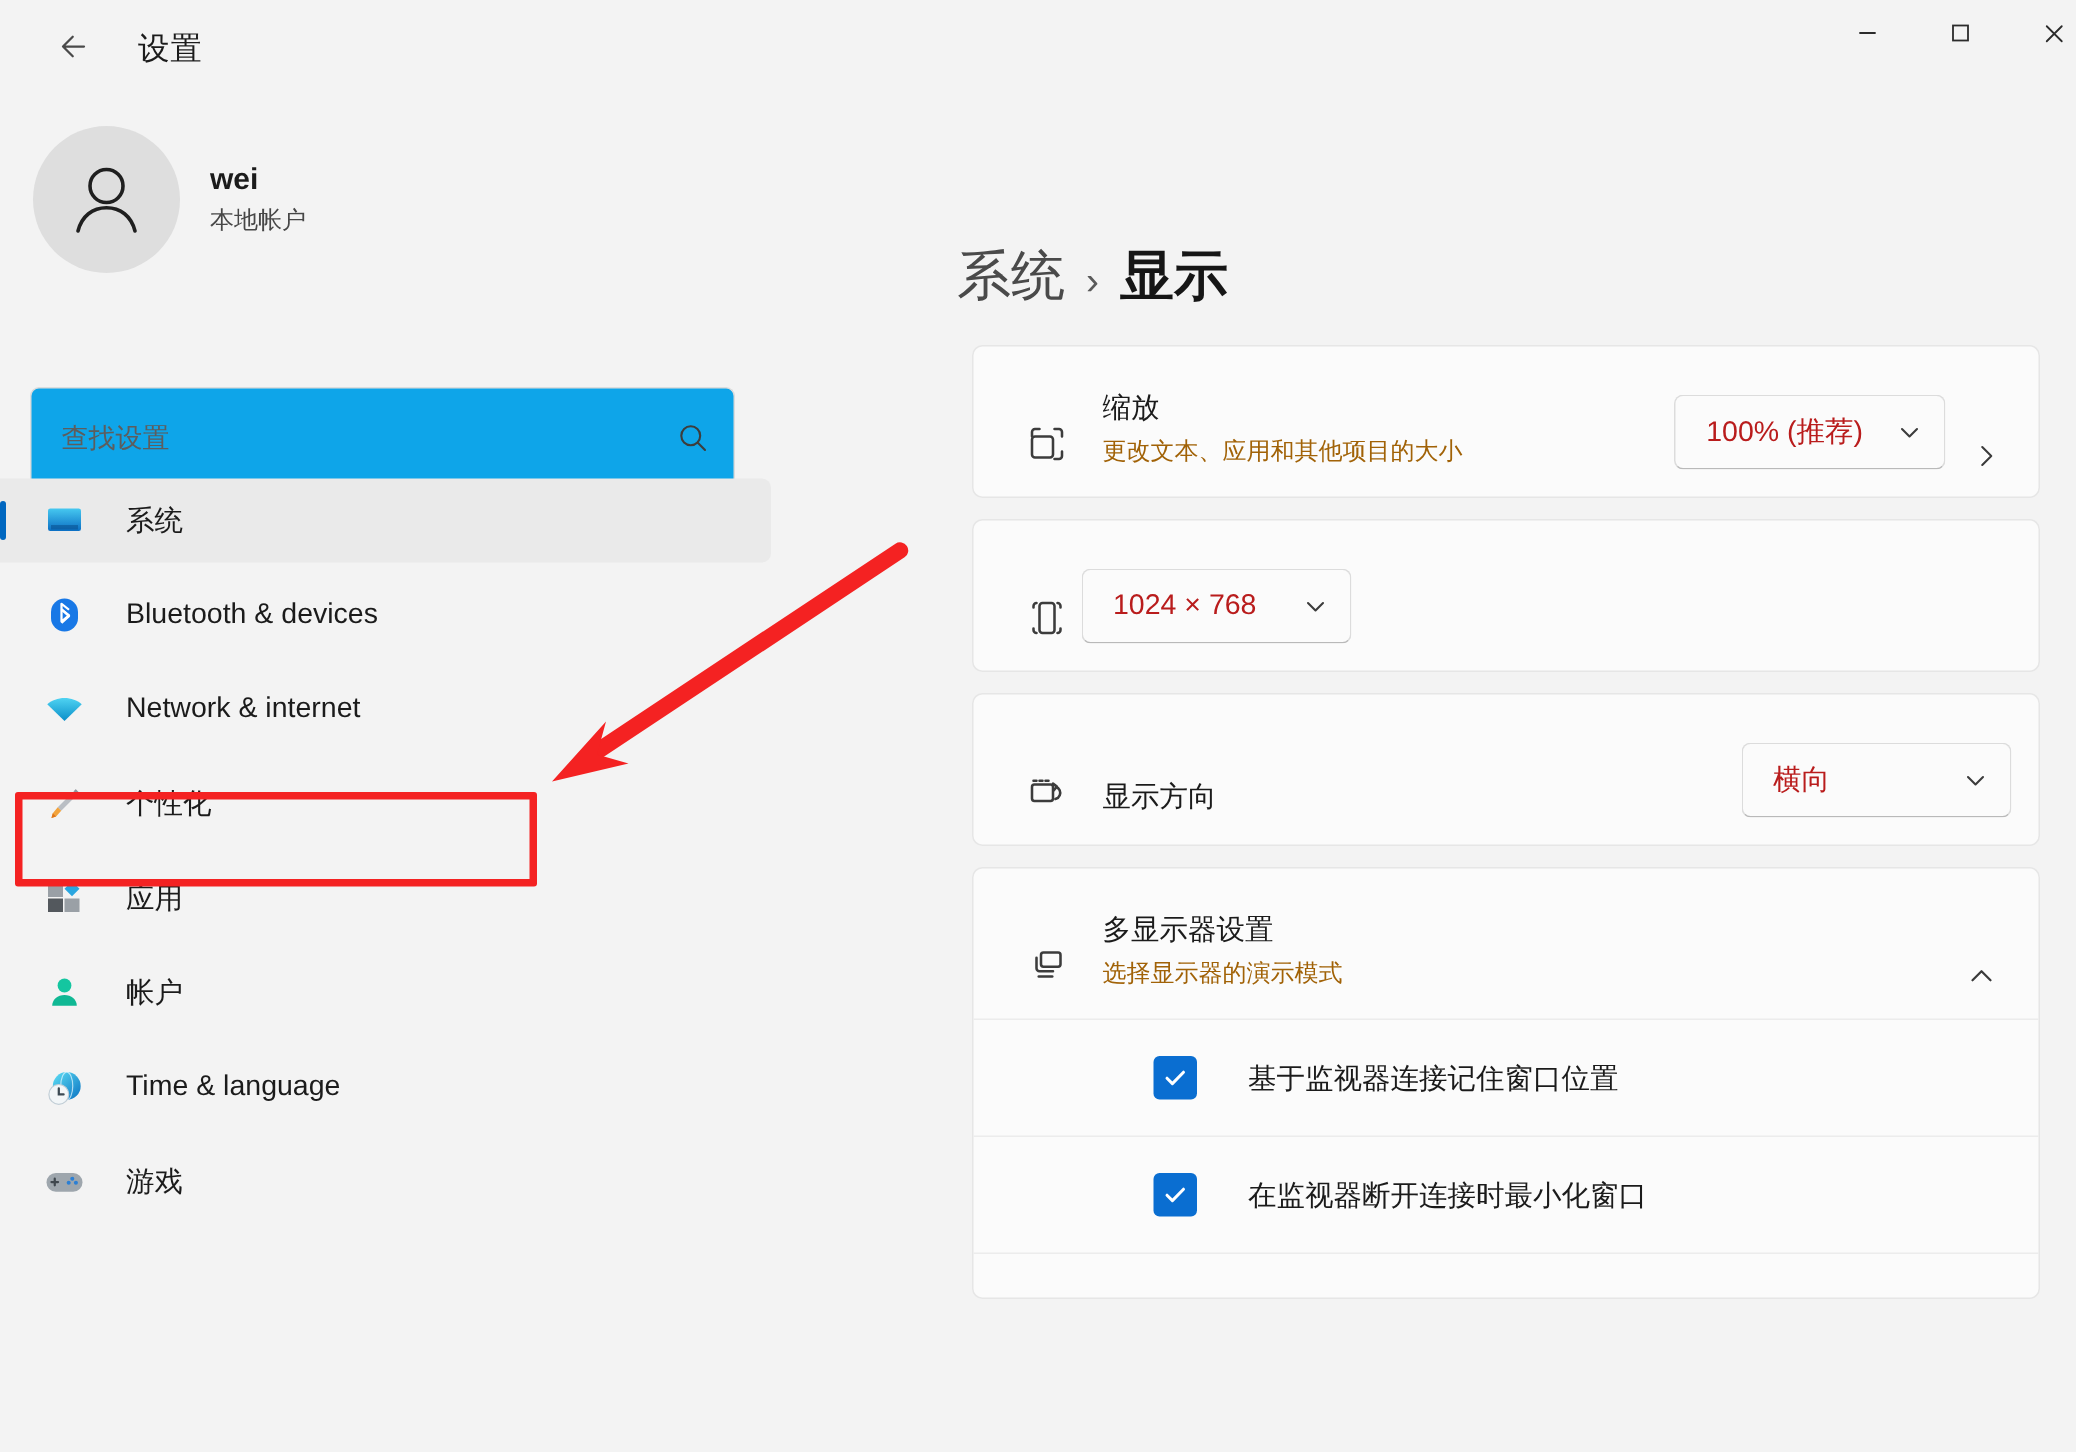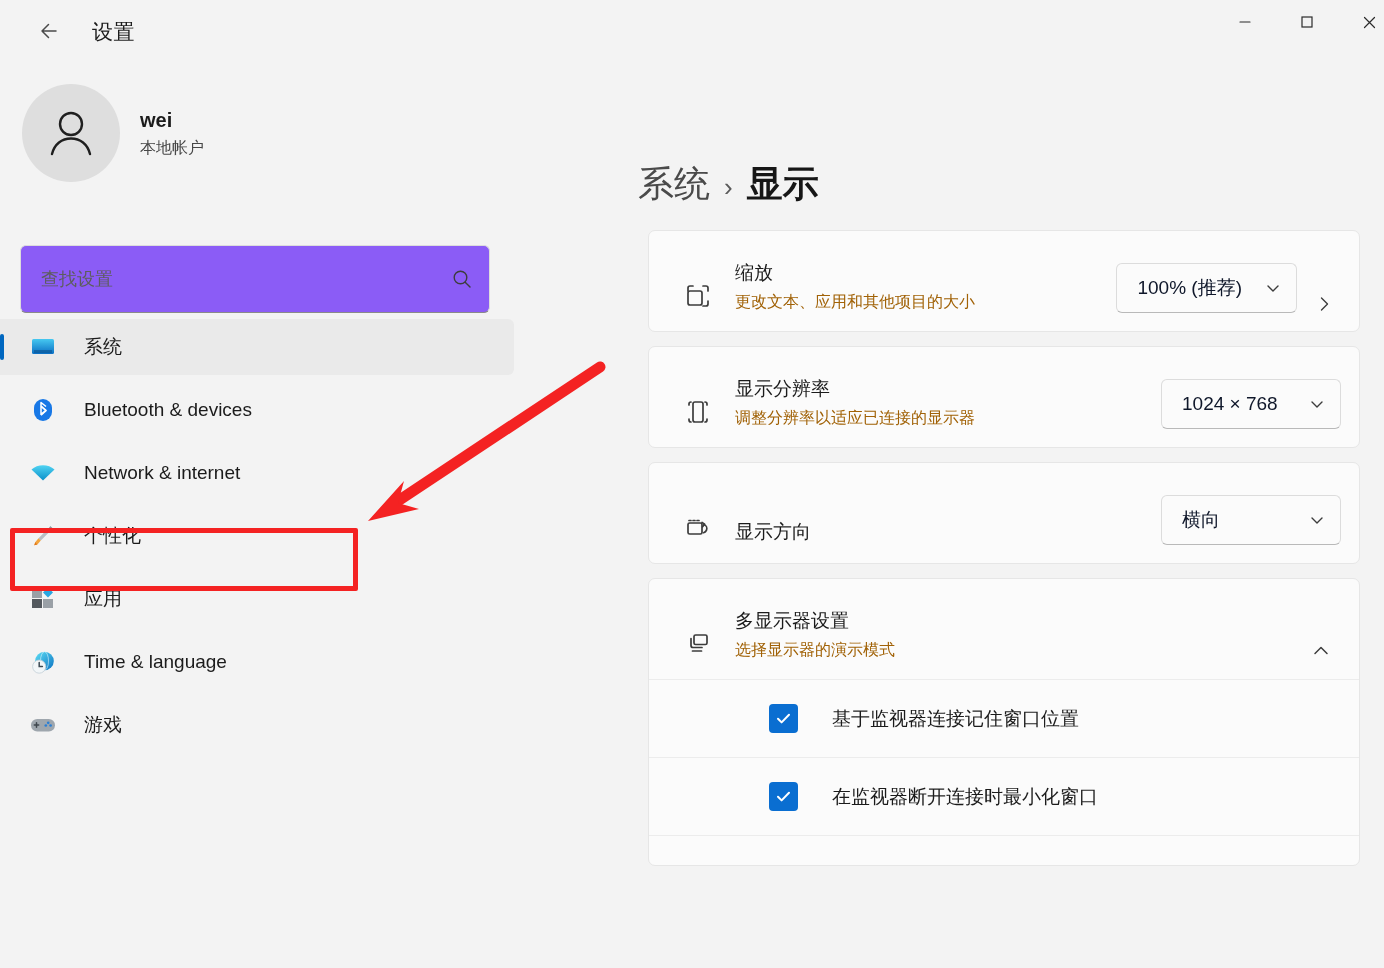--- a/index.html
+++ b/index.html
@@ -49,23 +49,23 @@
   .avatar {
     width: 98px; height: 98px; border-radius: 50%;
     background: #dedede;
     display: flex; align-items: center; justify-content: center;
   }
   .acct-text { line-height: 1.35; }
   .acct-name { font-size: 20px; font-weight: 700; color: #1b1b1b; }
   .acct-sub  { font-size: 16px; font-weight: 400; color: #474747; margin-top: 3px; }
 
   .searchbox {
-    position: absolute; left: 20px; top: 183px;
+    position: absolute; left: 20px; top: 196px;
     width: 470px; height: 68px;
-    background: #8b5cf6;
+    background: #0ea5e9;
     border: 1px solid #dcdcdc;
     border-bottom: 1px solid #8a8a8a;
     border-radius: 6px;
     display: flex; align-items: center;
     padding: 0 16px 0 20px;
     cursor: text;
   }
   .searchbox input {
     flex: 1; border: none; outline: none; background: transparent;
     font-family: inherit; font-size: 18px; color: #1b1b1b;
@@ -128,21 +128,21 @@
   .crow-txt { flex: 1; margin-left: 14px; padding-right: 14px; }
   .crow-title { font-size: 19px; color: #1b1b1b; line-height: 1.3; }
   .crow-desc  { font-size: 16px; color: #a16207; line-height: 1.45; margin-top: 4px; max-width: 300px; }
   .combo {
     height: 50px; min-width: 180px;
     background: #fbfbfb; border: 1px solid #dcdcdc;
     border-bottom-color: #b9b9b9;
     border-radius: 6px;
     display: flex; align-items: center; justify-content: space-between;
     padding: 0 14px 0 20px; gap: 22px;
-    font-size: 19px; color: #0f172a;
+    font-size: 19px; color: #b91c1c;
     cursor: pointer; white-space: nowrap;
   }
   .chev { width: 18px; height: 18px; flex: 0 0 18px; display:flex; align-items:center; justify-content:center; }
   .gt { width: 34px; flex: 0 0 34px; display: flex; align-items: center; justify-content: center; margin-left: 10px; cursor: pointer; }
   .expander { width: 40px; flex: 0 0 40px; display: flex; align-items: center; justify-content: center; cursor: pointer; }
 
   .subrow {
     display: flex; align-items: center;
     border-top: 1px solid #ececec;
     padding: 24px 26px 24px 120px;
@@ -291,20 +291,29 @@
           <svg width="26" height="26" viewBox="0 0 26 26">
             <rect x="2" y="3" width="10" height="9" fill="#9aa0a6"></rect>
             <rect x="2" y="13" width="10" height="9" fill="#53585d"></rect>
             <rect x="13" y="13" width="10" height="9" fill="#9aa0a6"></rect>
             <path d="M18 1.5l5 5-5 5-5-5 5-5z" fill="#2aa6e0"></path>
           </svg>
         </span>
         <span class="nav-label">应用</span>
       </div>
 
+      <div class="navitem">
+        <span class="nav-ico">
+          <svg width="26" height="26" viewBox="0 0 26 26">
+            <circle cx="13" cy="8" r="4.6" fill="#14c6a0"></circle>
+            <path d="M4.8 21.5c0-4.2 3.7-7.2 8.2-7.2s8.2 3 8.2 7.2H4.8z" fill="#10b894"></path>
+          </svg>
+        </span>
+        <span class="nav-label">帐户</span>
+      </div>
 
       <div class="navitem">
         <span class="nav-ico">
           <svg width="27" height="27" viewBox="0 0 27 27">
             <defs>
                 <linearGradient id="g-globe" x1="0" y1="0" x2="1" y2="1">
               <stop offset="0" stop-color="#5fe0f5"></stop>
                   <stop offset="1" stop-color="#0a72c2"></stop>
             </linearGradient>
               </defs>
@@ -376,24 +385,20 @@
 
       <div class="card">
         <div class="crow">
           <span class="crow-ico">
             <svg width="34" height="34" viewBox="0 0 34 34" fill="none">
               <path d="M8 10V9a2 2 0 012-2M8 24v1a2 2 0 002 2" stroke="#3c3c3c" stroke-width="1.7" stroke-linecap="round"></path>
               <path d="M26 10V9a2 2 0 00-2-2M26 24v1a2 2 0 01-2 2" stroke="#3c3c3c" stroke-width="1.7" stroke-linecap="round"></path>
               <rect x="12" y="7" width="10" height="20" rx="2" stroke="#3c3c3c" stroke-width="1.7"></rect>
             </svg>
           </span>
-          <div class="crow-txt">
-            <div class="crow-title">显示分辨率</div>
-            <div class="crow-desc">调整分辨率以适应已连接的显示器</div>
-          </div>
           <div class="combo">
             <span>1024 × 768</span>
             <span class="chev">
               <svg width="16" height="16" viewBox="0 0 16 16" fill="none">
                 <path d="M3 6l5 5 5-5" stroke="#3c3c3c" stroke-width="1.4" stroke-linecap="round" stroke-linejoin="round"></path>
               </svg>
             </span>
           </div>
         </div>
       </div>

